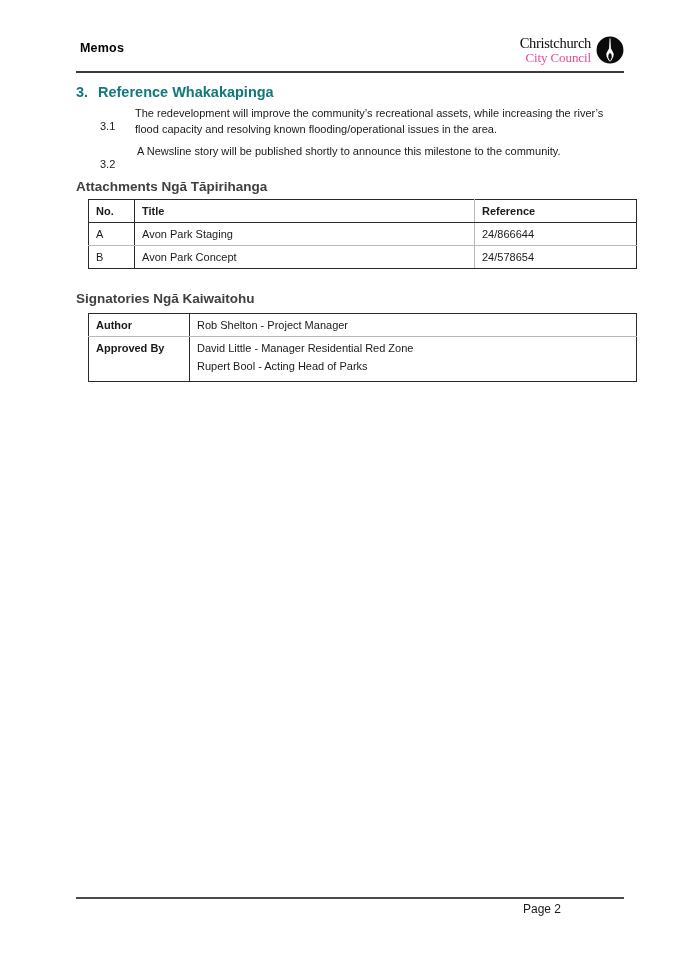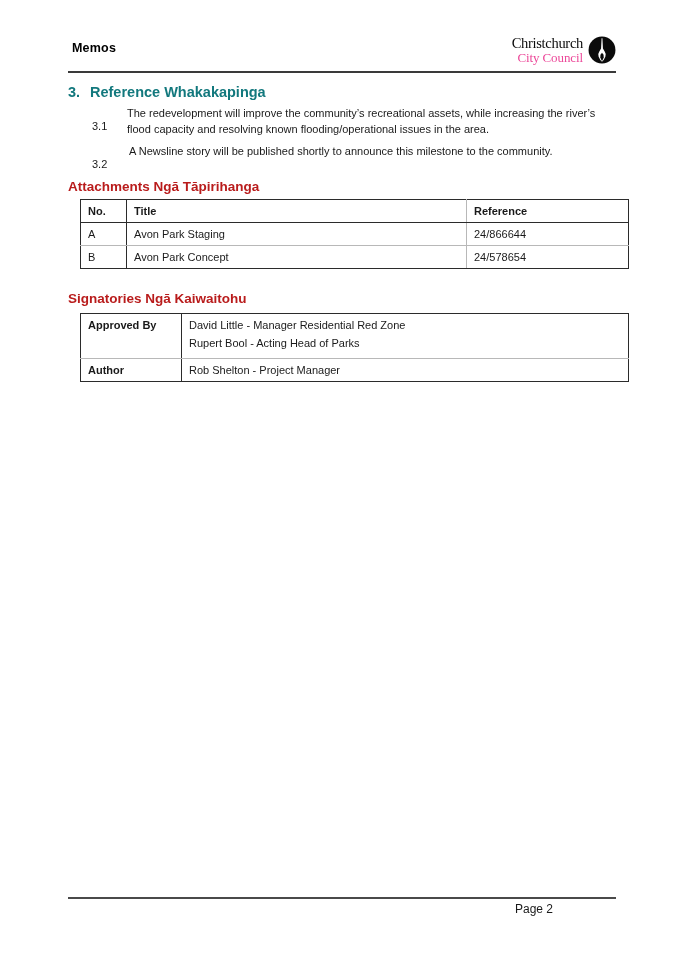--- a/index.html
+++ b/index.html
@@ -11,21 +11,21 @@
     width: 675px;
     height: 955px;
     position: relative;
     font-family: "Liberation Sans", sans-serif;
     color: #000000;
     overflow: hidden;
   }
 
   .page {
     position: absolute;
-    left: 4px; top: 0;
+    left: 12px; top: 0;
     width: 613px;
     height: 955px;
     box-sizing: border-box;
   }
 
   
   .header {
     position: absolute;
     left: 64px;
     top: 36px;
@@ -101,21 +101,21 @@
     left: 22px;
     top: 0;
     white-space: nowrap;
   }
 
   .h-plain {
     position: absolute;
     left: 64px;
     font-size: 13.5px;
     font-weight: bold;
-    color: #b91c1c;
+    color: #404040;
     white-space: nowrap;
   }
 
   
   .para {
     position: absolute;
     font-size: 11px;
     line-height: 15.5px;
     color: #1a1a1a;
   }
@@ -263,31 +263,31 @@
 
   <div class="h-plain" style="top:291px;">Signatories Ngā Kaiwaitohu</div>
 
   <table class="doc-table" id="signatories-table" style="top:313px;">
     <colgroup>
       <col style="width:101px">
       <col style="width:447px">
     </colgroup>
     <tbody>
       <tr>
+        <td style="font-weight:bold;">Author</td>
+        <td>
+          <span class="cellline">Rob Shelton - Project Manager</span>
+        </td>
+      </tr>
+      <tr>
         <td style="font-weight:bold;">Approved By</td>
         <td style="padding-bottom:8px;">
           <span class="cellline">David Little - Manager Residential Red Zone</span>
           <span class="cellline" style="margin-top:4px;">Rupert Bool - Acting Head of Parks</span>
         </td>
       </tr>
-      <tr>
-        <td style="font-weight:bold;">Author</td>
-        <td>
-          <span class="cellline">Rob Shelton - Project Manager</span>
-        </td>
-      </tr>
     </tbody>
   </table>
 
   <div class="footer-rule"></div>
   <div class="footer-page">Page 2</div>
 
 </div>
 
 </body></html>

